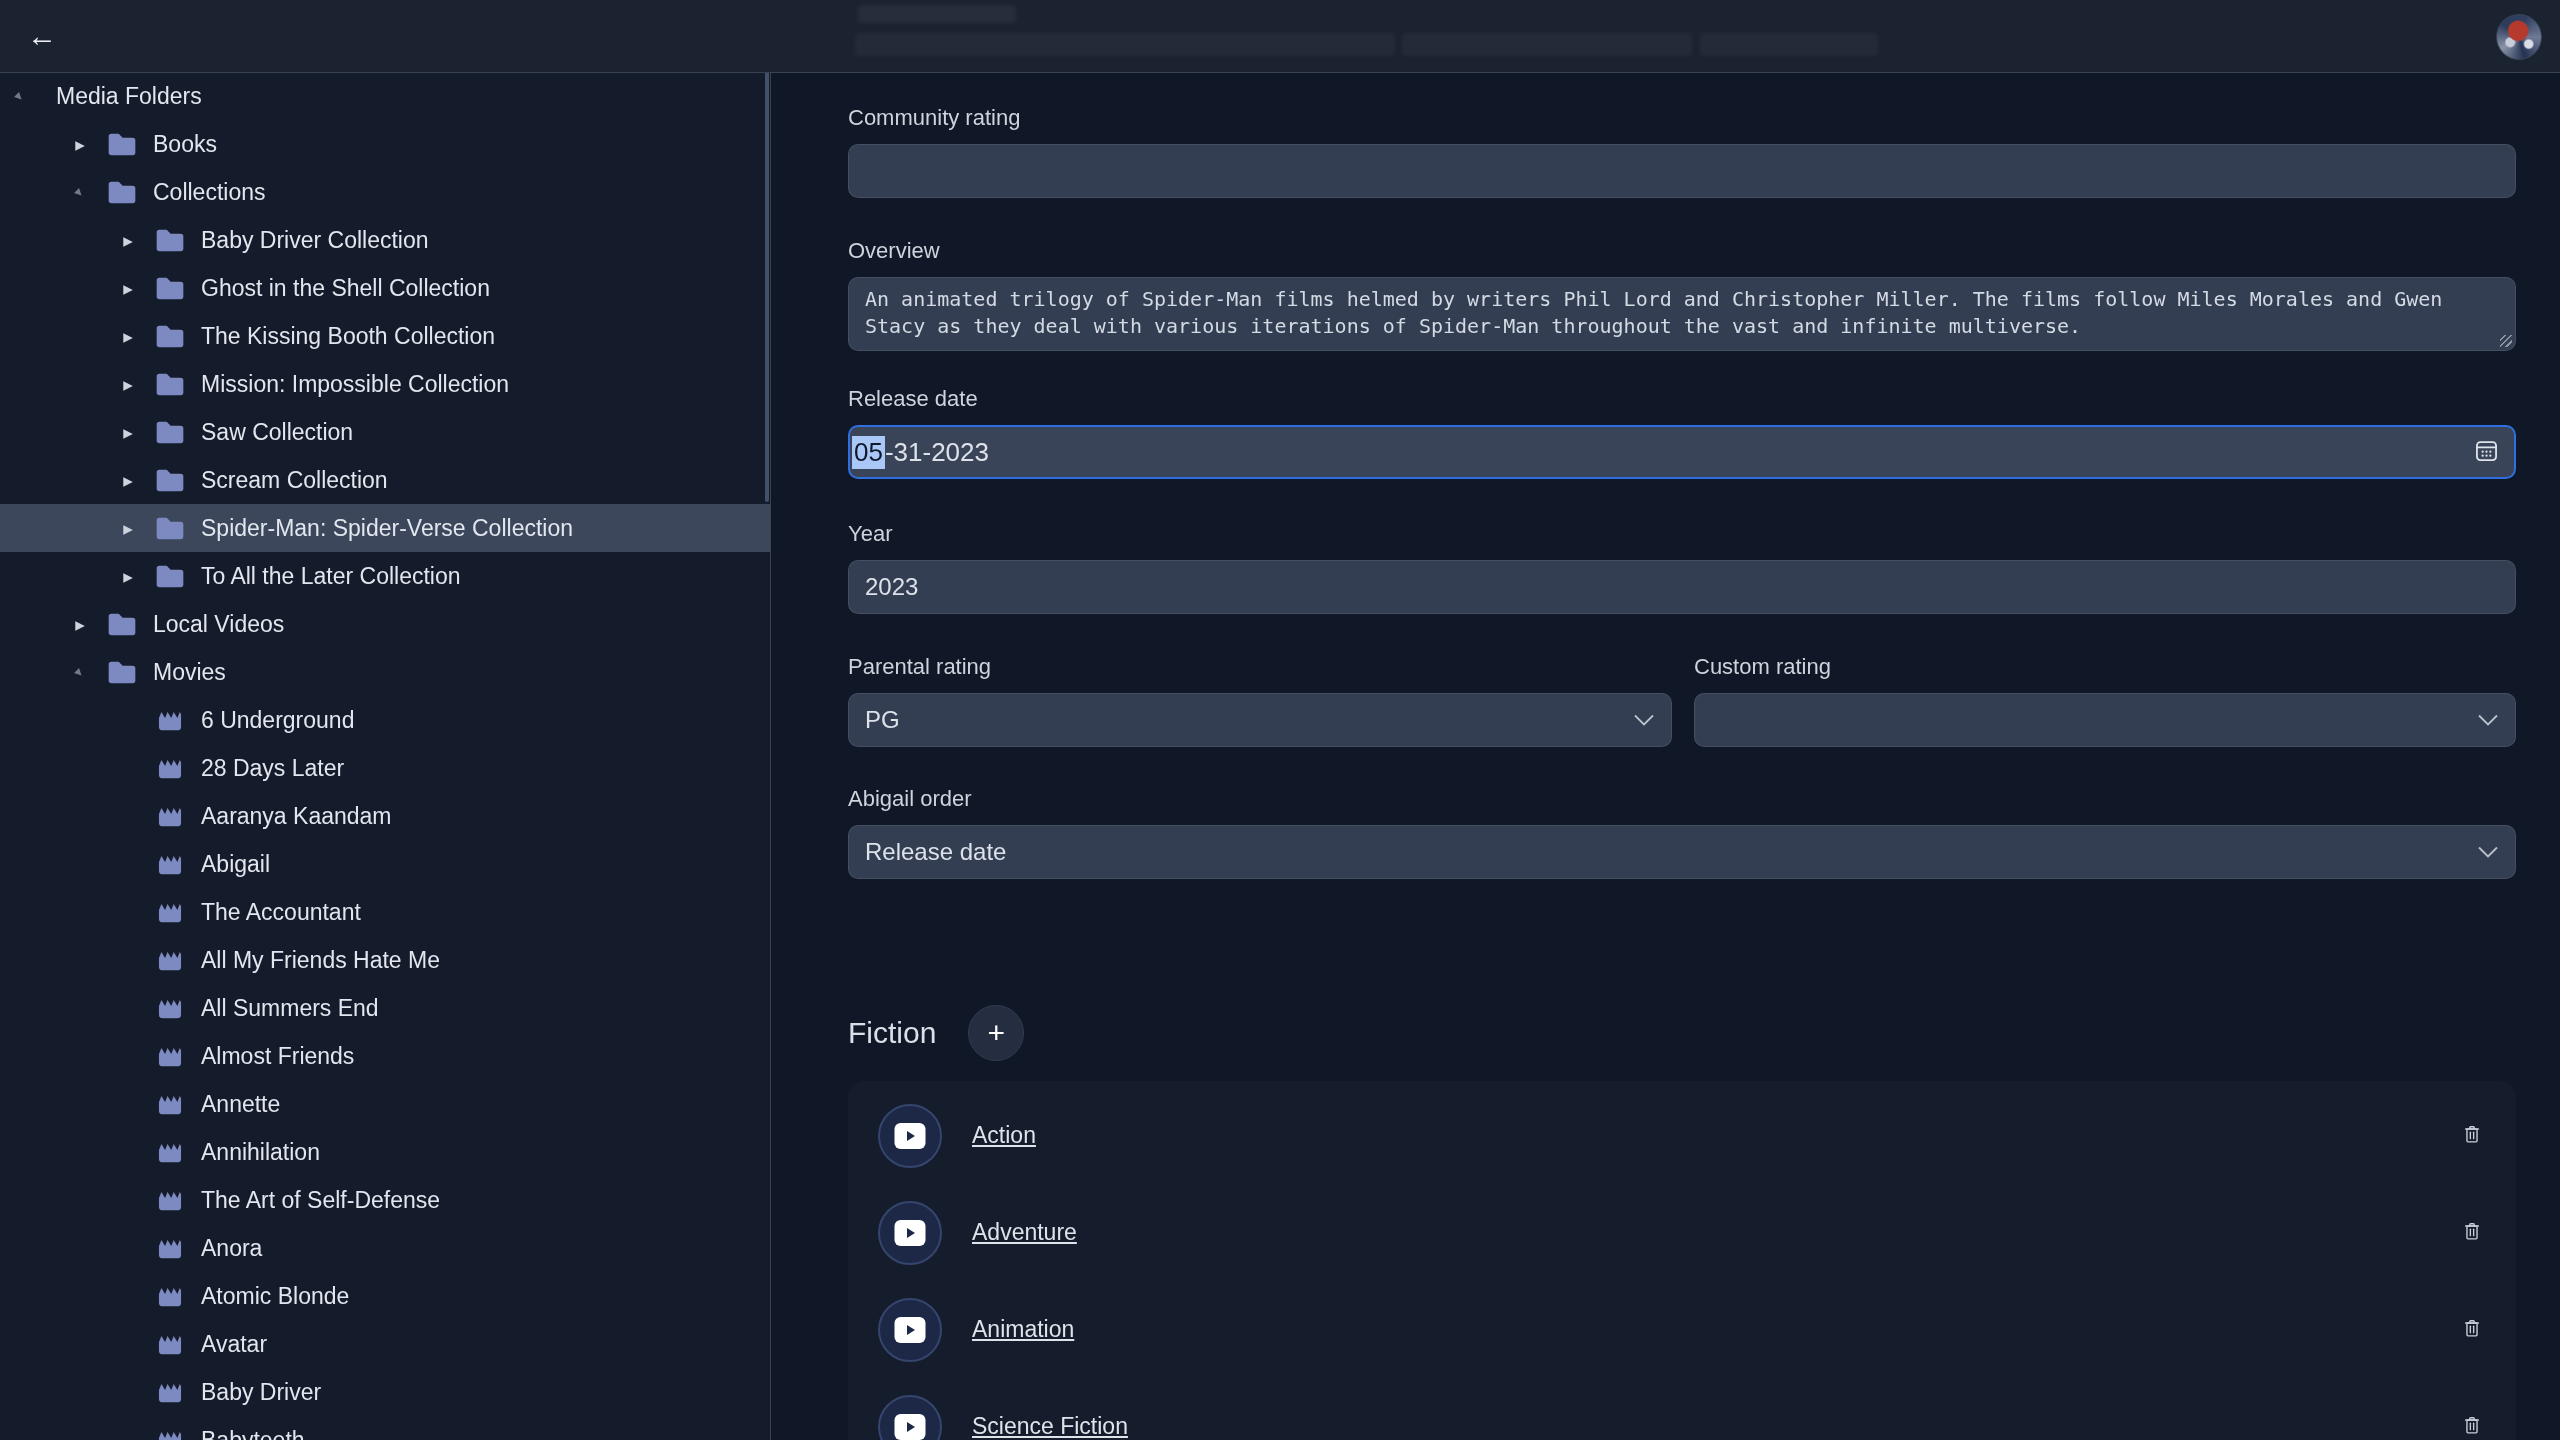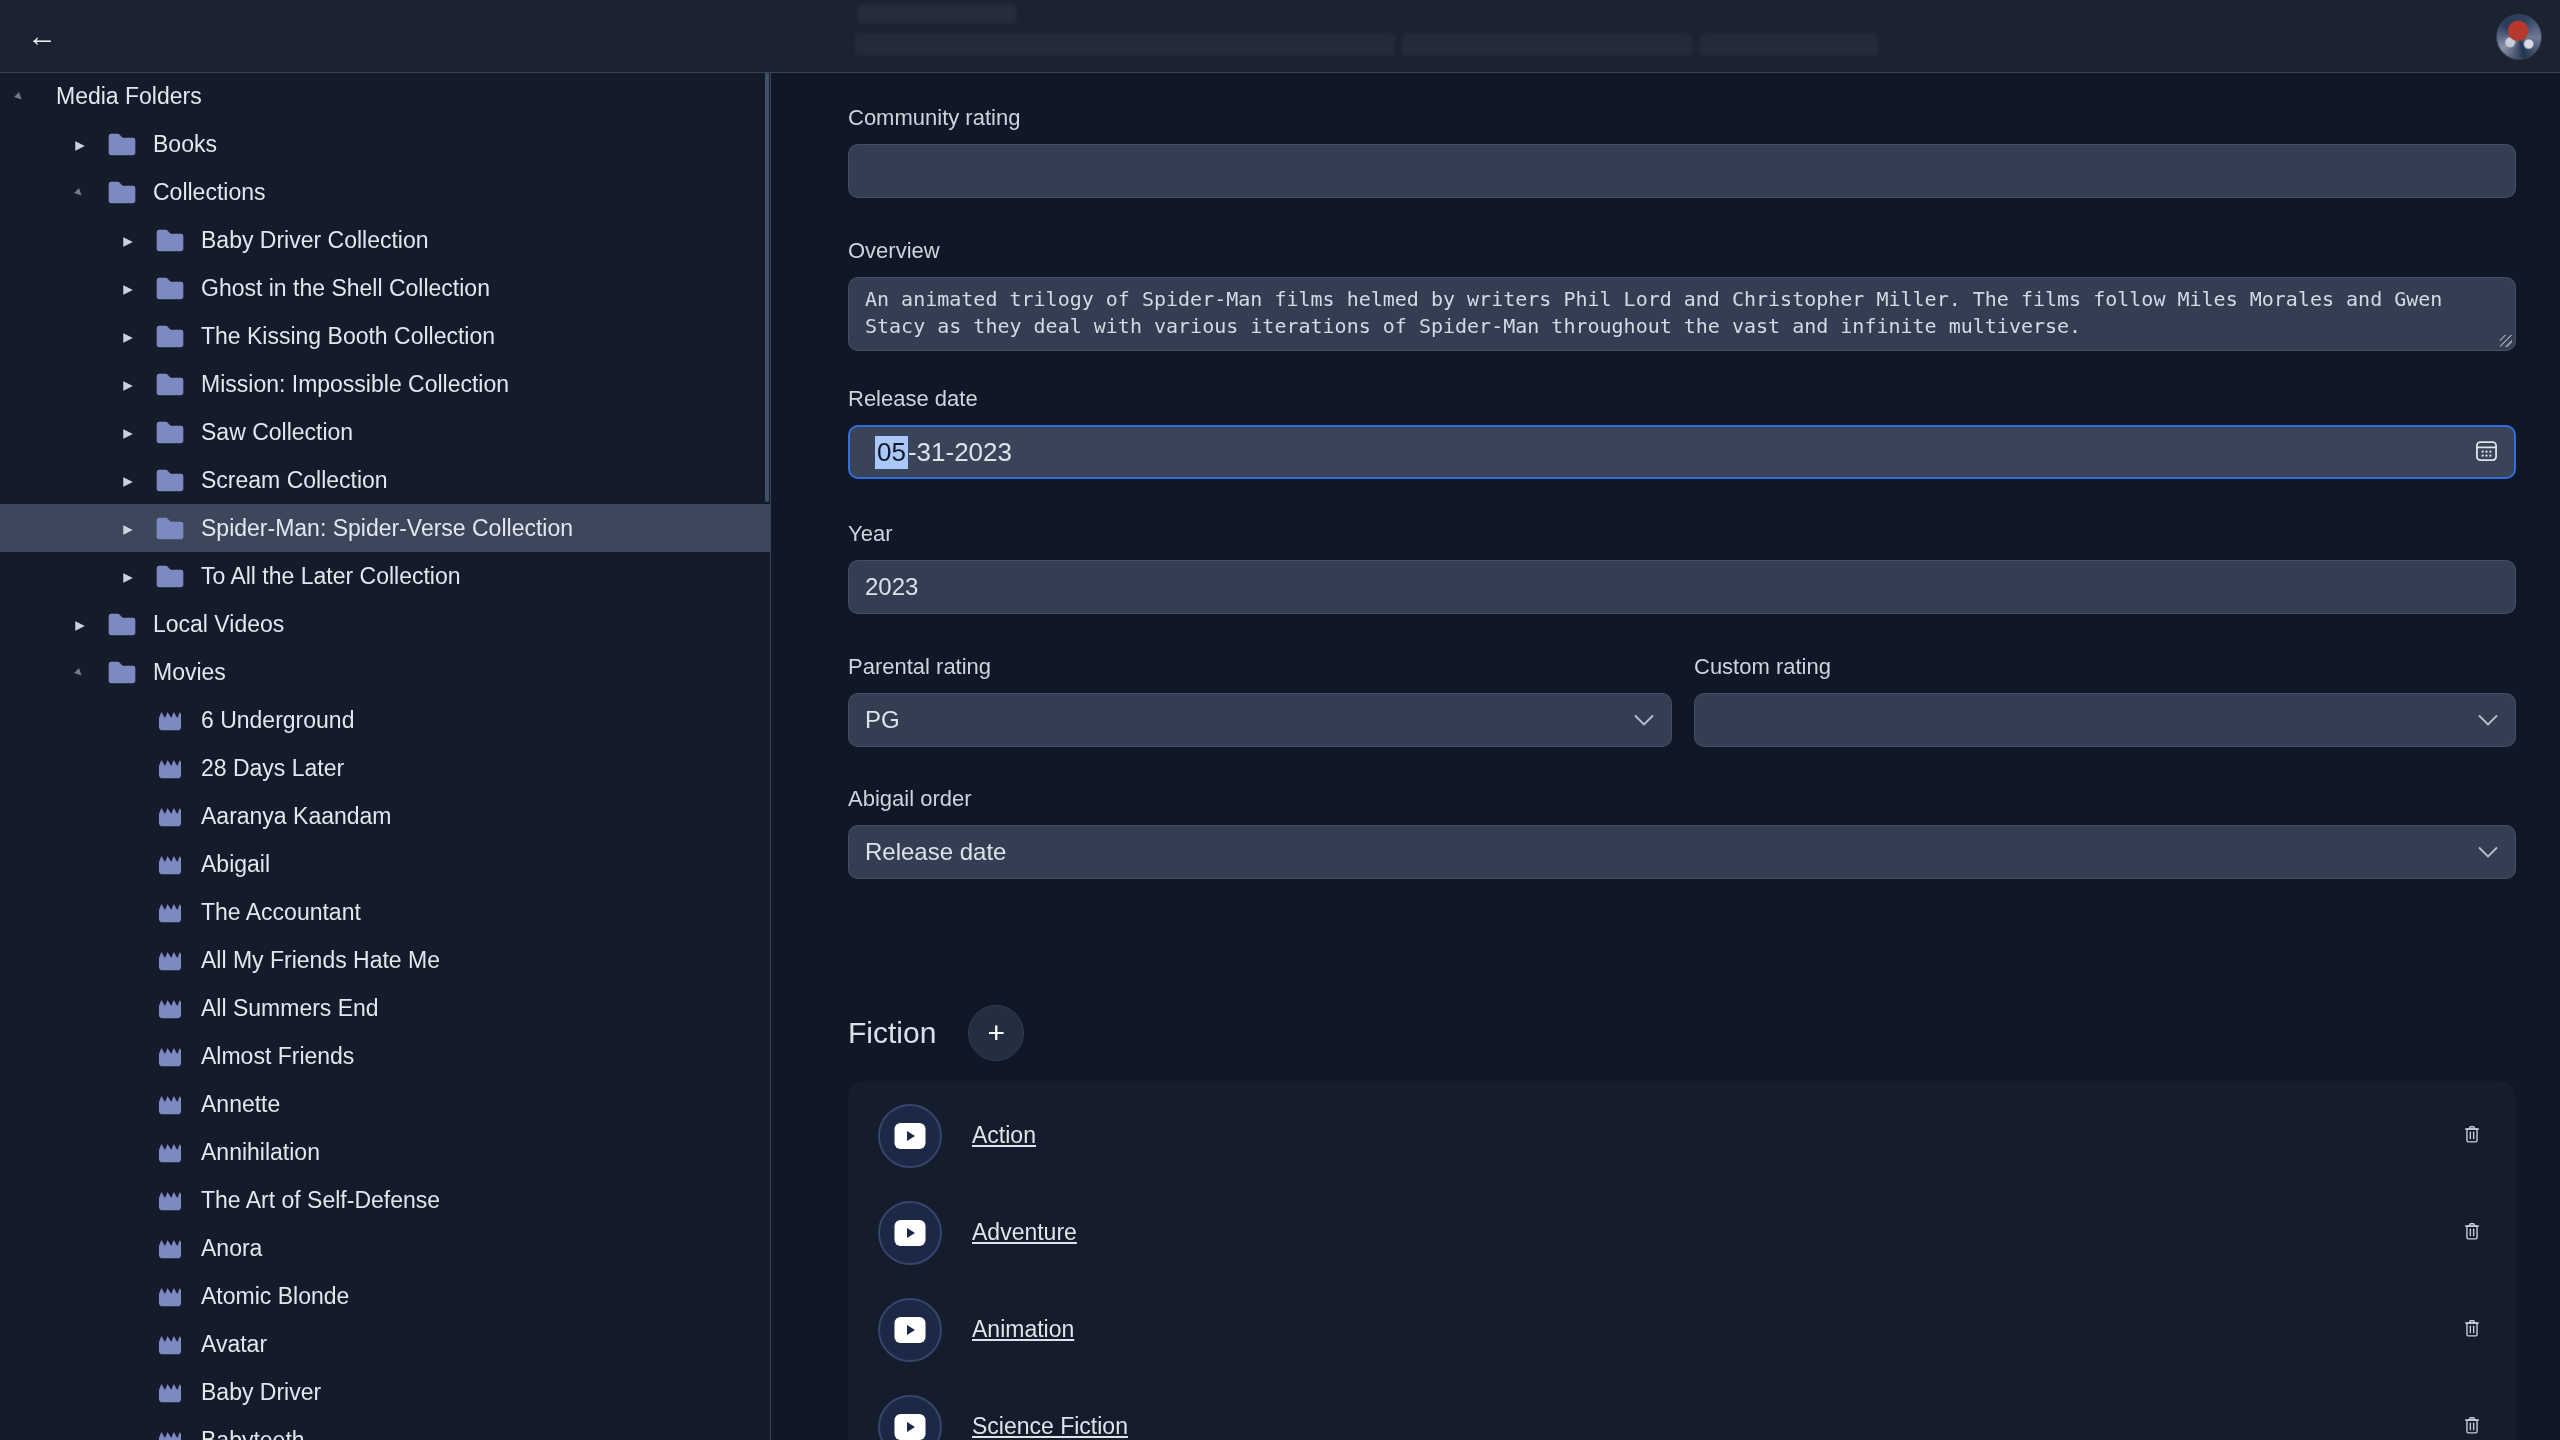--- a/index.html
+++ b/index.html
@@ -46,21 +46,21 @@
   .flabel{display:block;font-size:22px;line-height:28px;color:#ced3dc;margin-bottom:12px;}
   .input{box-sizing:border-box;width:100%;height:54px;background:#343e52;border:1px solid rgba(255,255,255,0.09);
          border-radius:10px;padding:0 16px;font-size:24px;color:#dde2ea;
          font-family:"Liberation Sans",sans-serif;outline:none;}
   .textarea{box-sizing:border-box;width:100%;height:74px;background:#343e52;border:1px solid rgba(255,255,255,0.09);
             border-radius:10px;padding:8px 16px;font-family:"DejaVu Sans Mono",monospace;font-size:20px;
             line-height:27px;color:#d4dae4;position:relative;overflow:hidden;}
   .textarea::after{content:"";position:absolute;right:3px;bottom:3px;width:12px;height:12px;
             background:repeating-linear-gradient(135deg,transparent 0 3px,#8b93a3 3px 4.5px);}
   .datebox{box-sizing:border-box;width:100%;height:54px;background:#3a4459;border:2px solid var(--accent,#2f6fe0);
-           border-radius:10px;display:flex;align-items:center;padding:0 25px;font-size:26px;color:#dde2ea;
+           border-radius:10px;display:flex;align-items:center;padding:0 2px;font-size:26px;color:#dde2ea;
            position:relative;cursor:text;}
   .sel{background:var(--selection,#a9c8f7);color:#10192a;padding:1px 2px;}
   .cal-btn{position:absolute;right:14px;top:50%;transform:translateY(-50%);background:none;border:none;
            padding:0;cursor:pointer;display:flex;}
   .select{box-sizing:border-box;width:100%;height:54px;background:#343e52;border:1px solid rgba(255,255,255,0.09);
           border-radius:10px;display:flex;align-items:center;padding:0 52px 0 16px;font-size:24px;
           color:#dde2ea;position:relative;cursor:pointer;}
   .chevron{position:absolute;right:16px;top:50%;transform:translateY(-50%);display:flex;}
 
   

